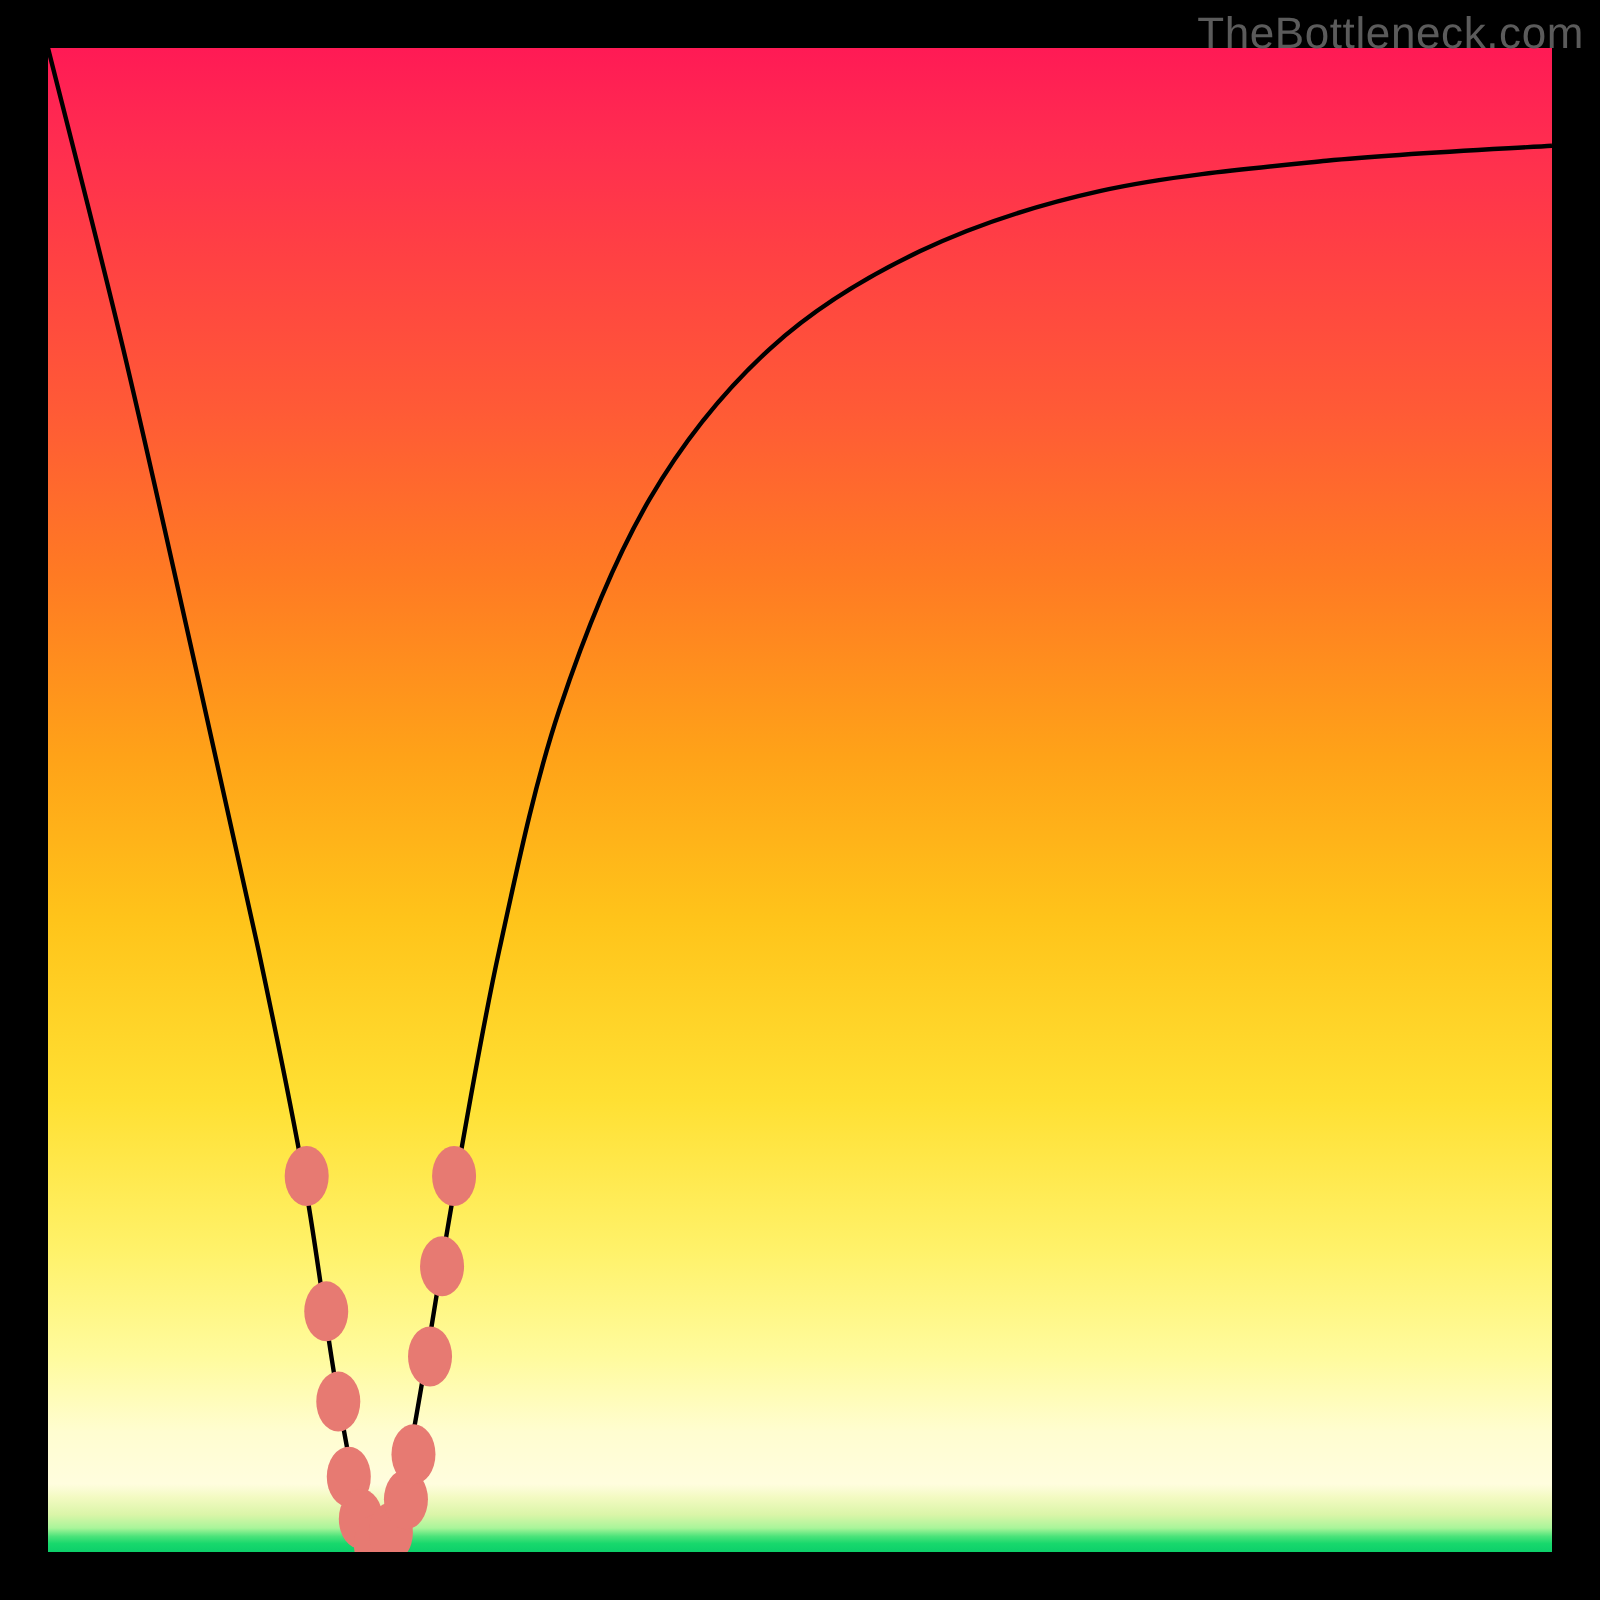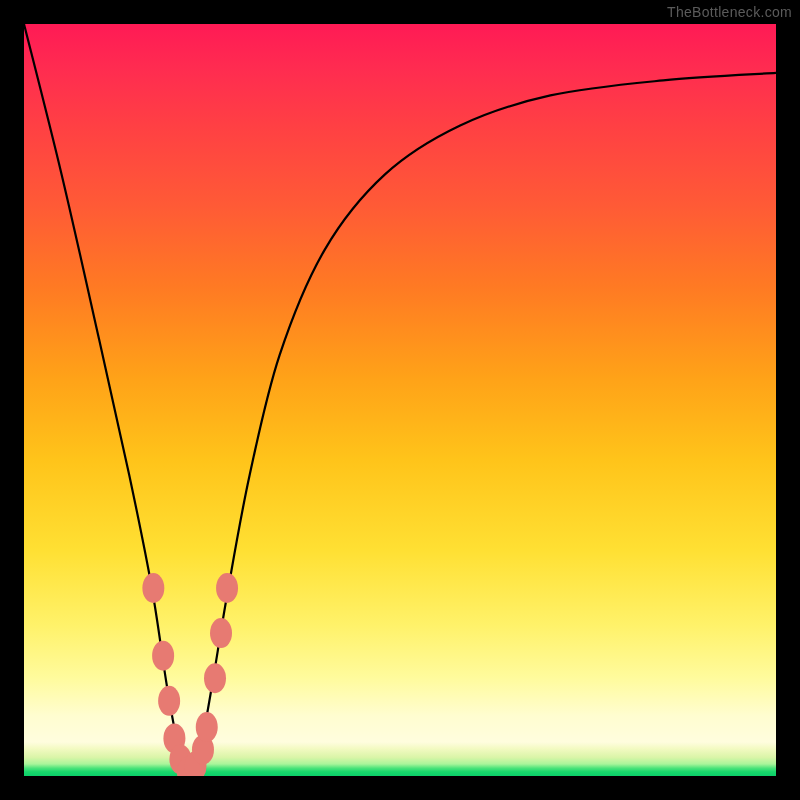--- a/index.html
+++ b/index.html
@@ -71,21 +71,21 @@
       rgba(255,253,216,0) 0%,
       #f3fac2 30%,
       #daf5a8 70%,
       #a9f59a 100%
     );
   }
   .watermark {
     position: absolute;
     top: 4px;
     right: 8px;
-    font-size: 14px;
+    font-size: 22px;
     font-weight: 500;
     color: #5b5b5b;
     letter-spacing: 0.3px;
     user-select: none;
   }
   svg.curve {
     position: absolute;
     top: 0;
     left: 0;
     width: 100%;

